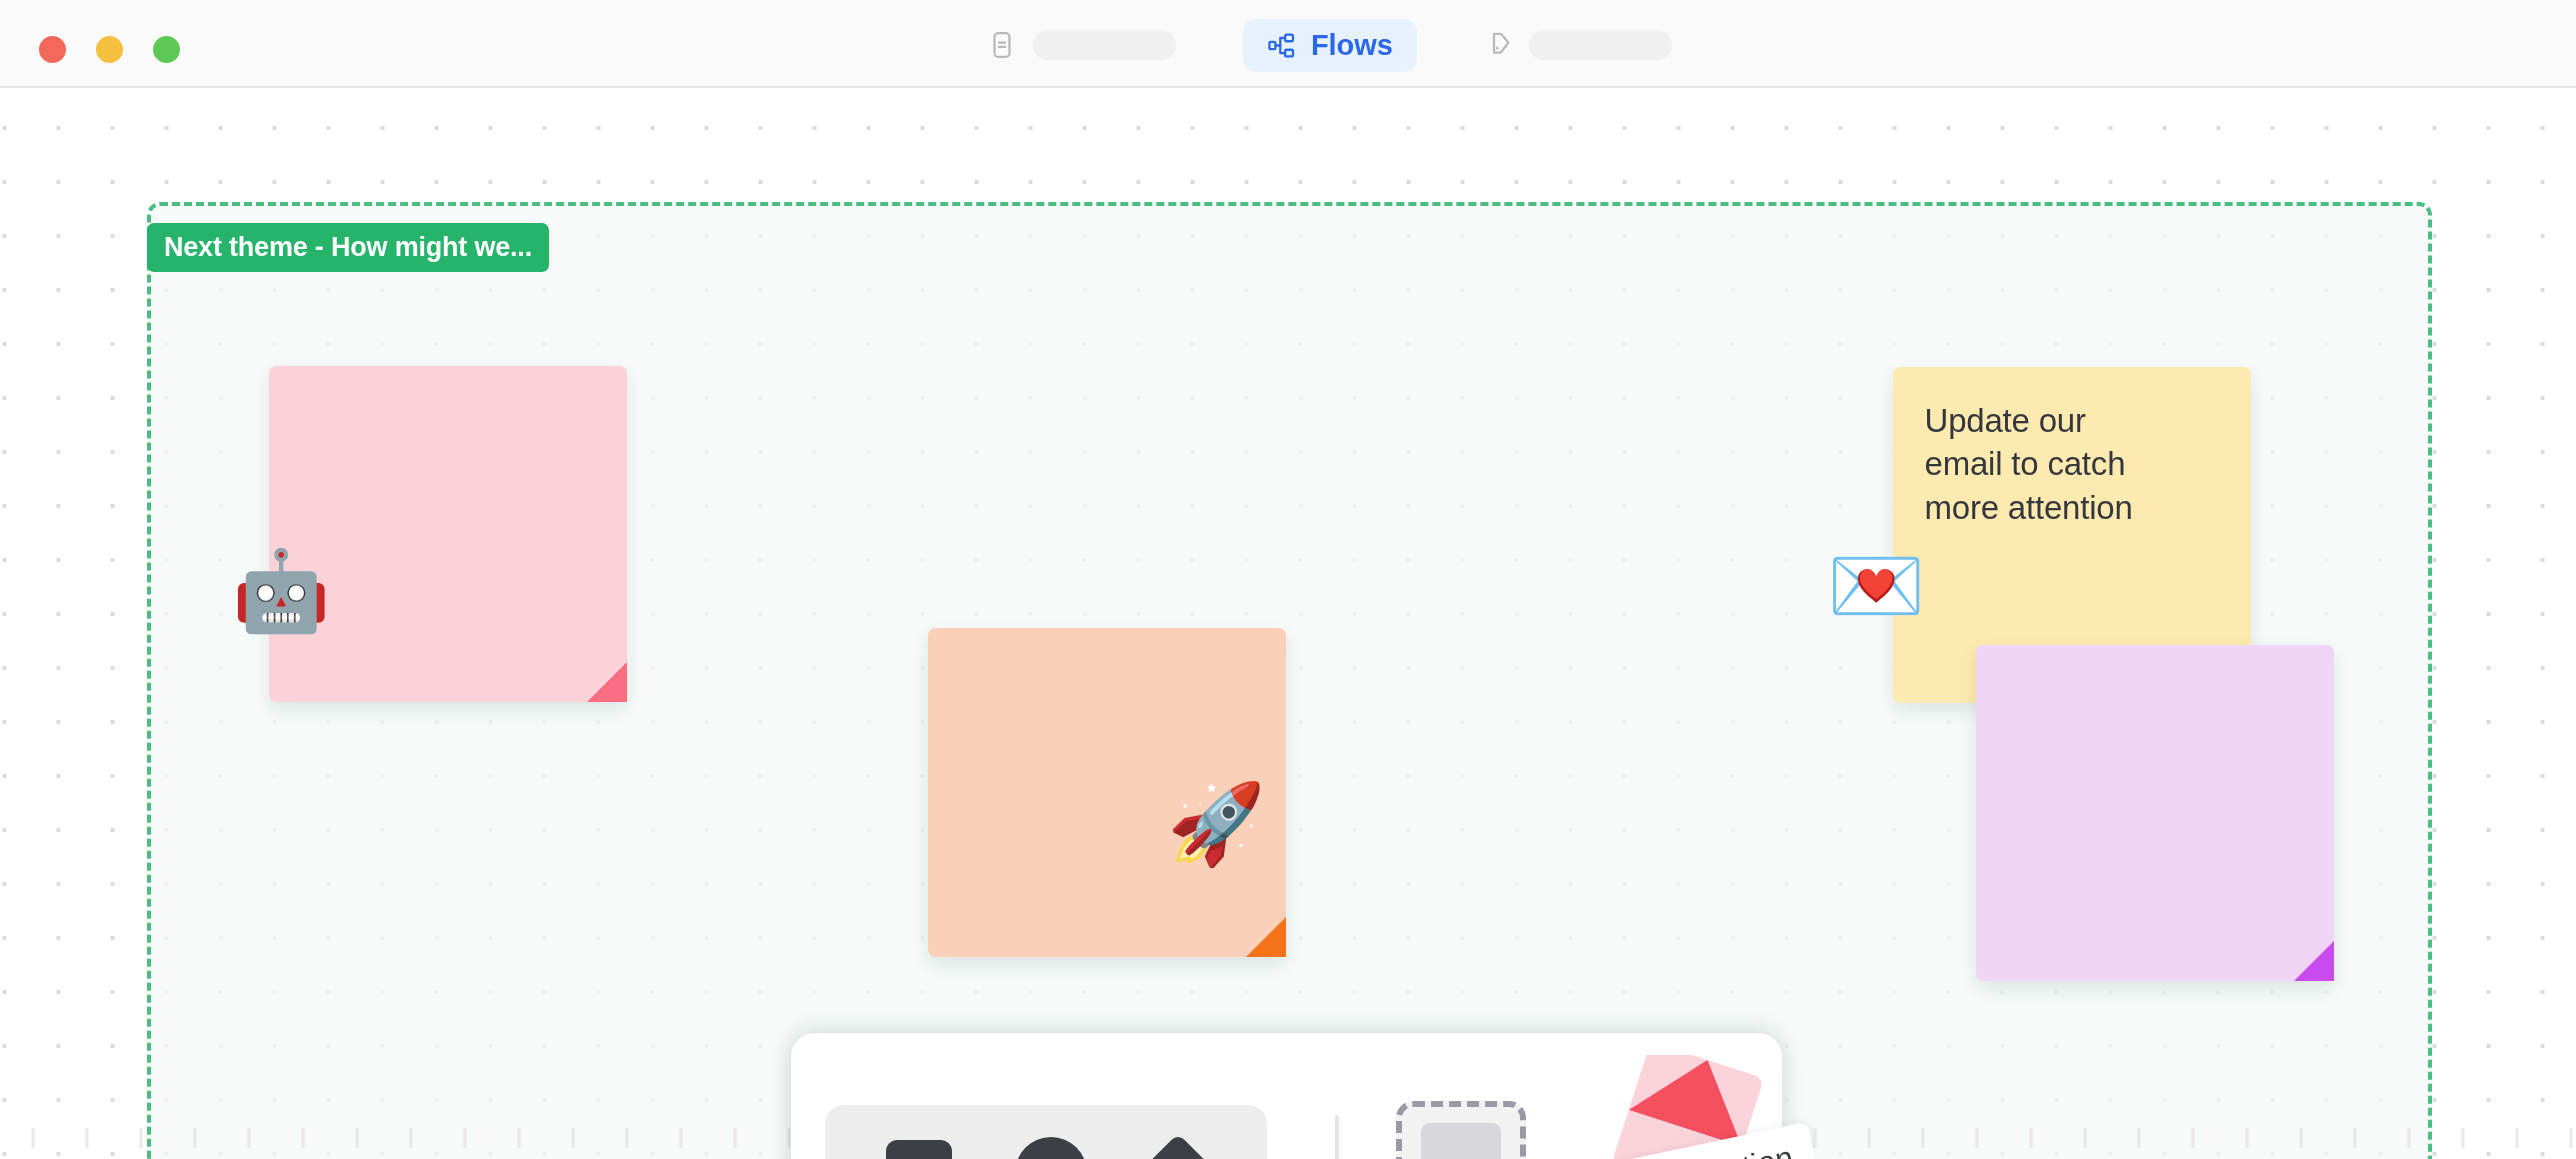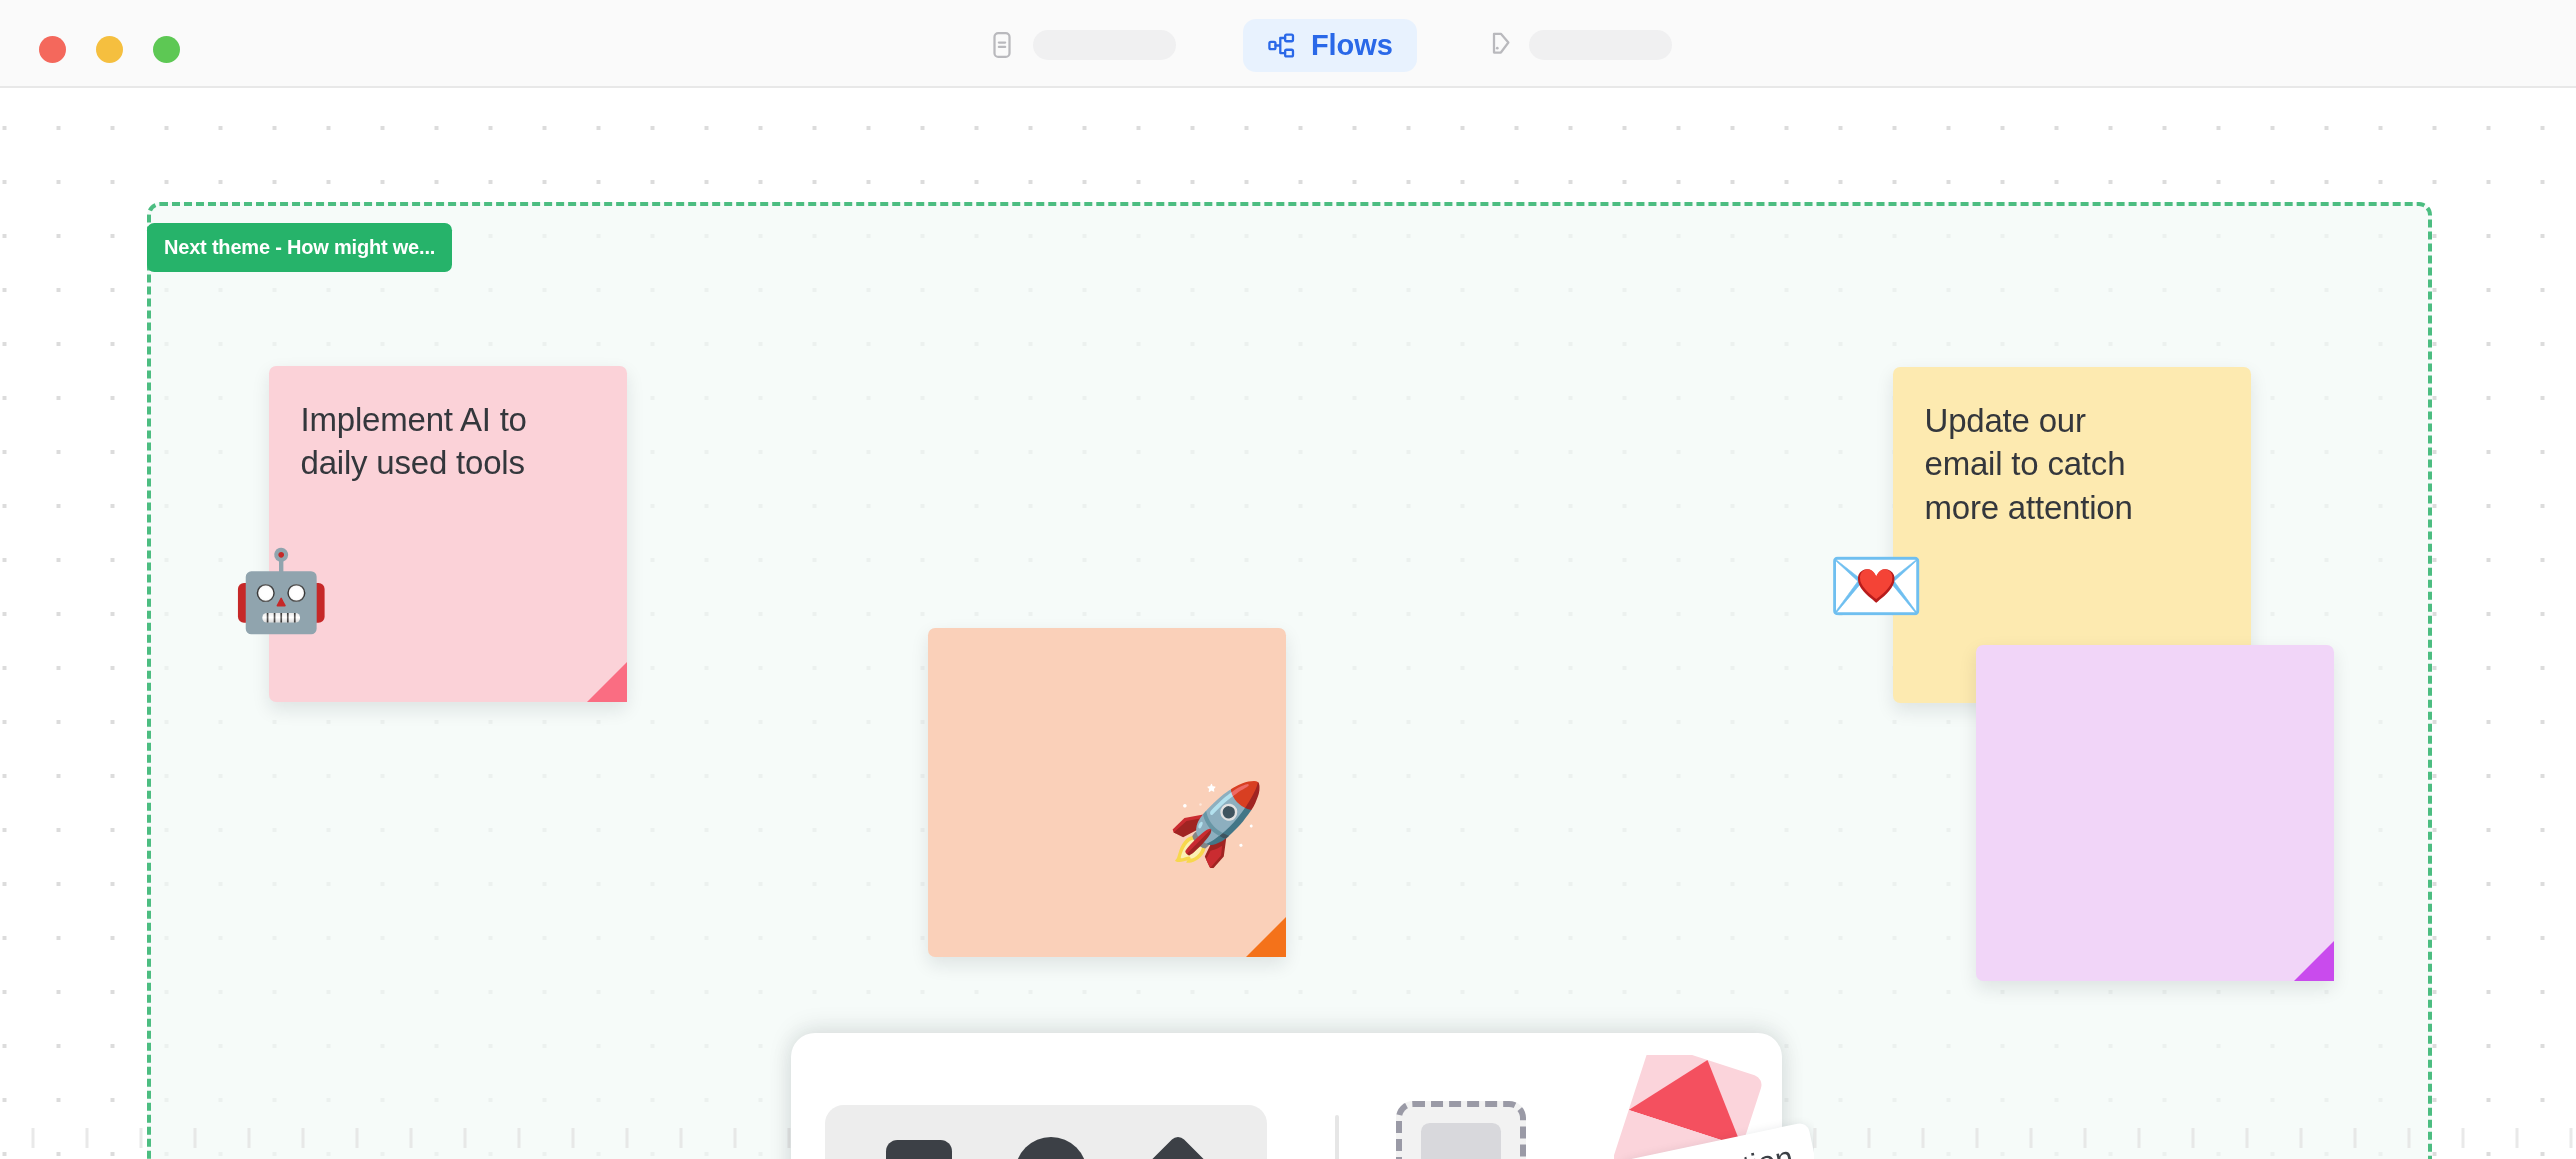--- a/index.html
+++ b/index.html
@@ -126,21 +126,21 @@
     position: absolute;
     left: 147px;
     top: 135px;
     height: 49px;
     background: #26b36a;
     color: #ffffff;
     border-radius: 7.2px;
     padding: 16px 17px;
     display: flex;
     align-items: center;
-    font-size: 20px;
+    font-size: 27px;
     font-weight: 700;
     letter-spacing: -0.2px;
     white-space: nowrap;
     z-index: 12;
   }
 
   
   .note {
     position: absolute;
     border-radius: 7.2px;
@@ -387,22 +387,20 @@
     </div>
   </div>
 
   <div class="canvas">
 
     <div class="frame"></div>
 
     <div class="frame-label">Next theme - How might we...</div>
 
     <div class="note" id="note-ai">
-      <div class="note-text">Implement AI to
-daily used tools</div>
       <span class="note-emoji">🤖</span>
       <span class="note-fold"></span>
     </div>
 
 
     <div class="note" id="note-provide">
       <span class="note-emoji">🚀</span>
       <span class="note-fold"></span>
     </div>
 

